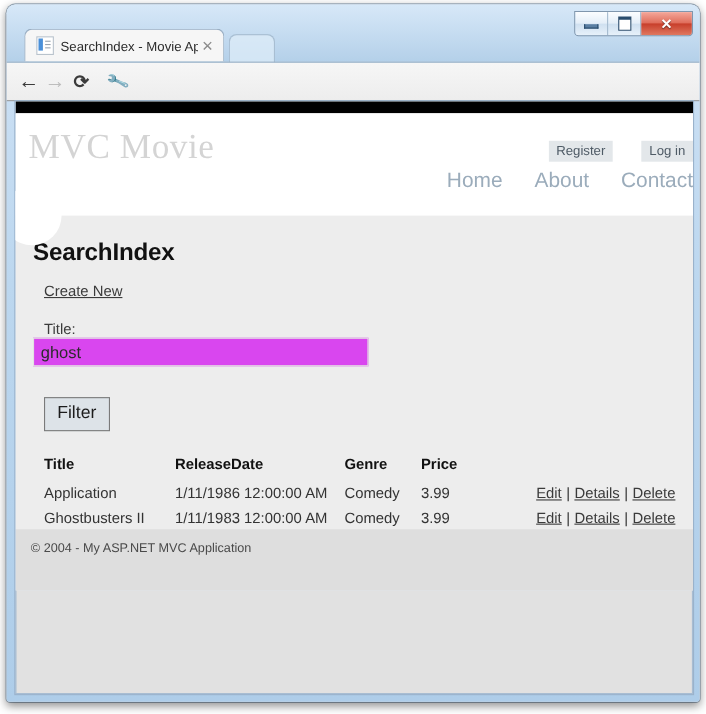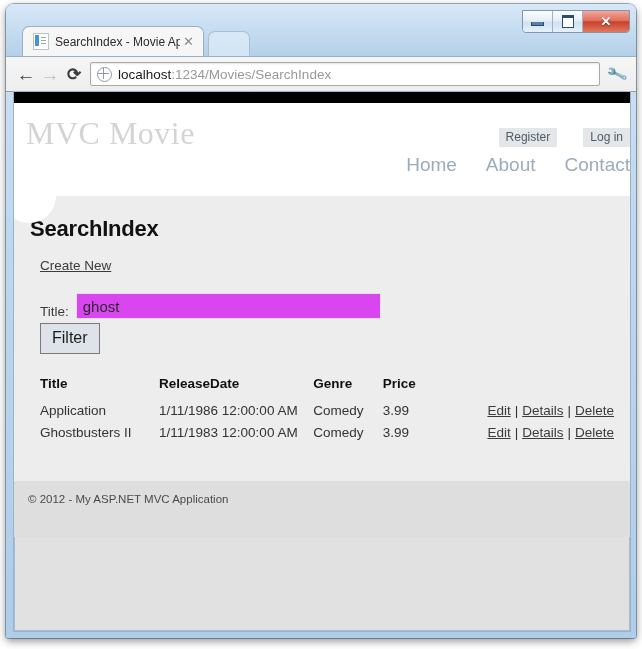--- a/index.html
+++ b/index.html
@@ -336,22 +336,23 @@
   #create-new-link {
     display: inline-block;
     font-size: 13.5px;
     color: #3b3b3b;
     text-decoration: underline;
     margin-left: 10px;
     margin-bottom: 20px;
   }
   #filter-form {
     display: flex;
-    align-items: flex-end;
-    margin-bottom: 4px;
+    align-items: flex-start;
+    margin-bottom: 28px;
+    flex-direction: column;
   }
   #title-label {
     font-size: 13.5px;
     color: #3b3b3b;
     margin-left: 10px;
     margin-right: 7px;
   }
   #title-input {
     width: 305px;
     height: 26px;
@@ -473,24 +474,20 @@
         </div>
         <div id="tab-inactive"></div>
       </div>
     </div>
 
     <div id="toolbar">
       <div class="navbtn" id="btn-back">←</div>
       <div class="navbtn" id="btn-forward">→</div>
       <div class="navbtn" id="btn-reload">⟳</div>
 
-      <div id="omnibox">
-        <span id="page-globe-icon"></span>
-        <span id="url-text"><span id="url-host">localhost</span><span id="url-path">:1234/Movies/SearchIndex</span></span>
-      </div>
 
       <div id="btn-wrench">🔧</div>
     </div>
 
     <div id="viewport">
 
       <div id="page-topbar"></div>
 
       <div id="site-header">
         <div id="header-circle"></div>
@@ -548,21 +545,21 @@
                 <td class="col-price">3.99</td>
                 <td class="row-actions"><a href="#">Edit</a><span class="row-sep">|</span><a href="#">Details</a><span class="row-sep">|</span><a href="#">Delete</a></td>
               </tr>
             </tbody>
           </table>
 
         </div>
       </div>
 
       <div id="site-footer">
-        <span>© 2012 - My ASP.NET MVC Application</span>
+        <span>© 2004 - My ASP.NET MVC Application</span>
       </div>
 
     </div>
 
     <div id="window-bottom"></div>
     <div id="frame-inner-border"></div>
 
   </div>
 </div>
 

